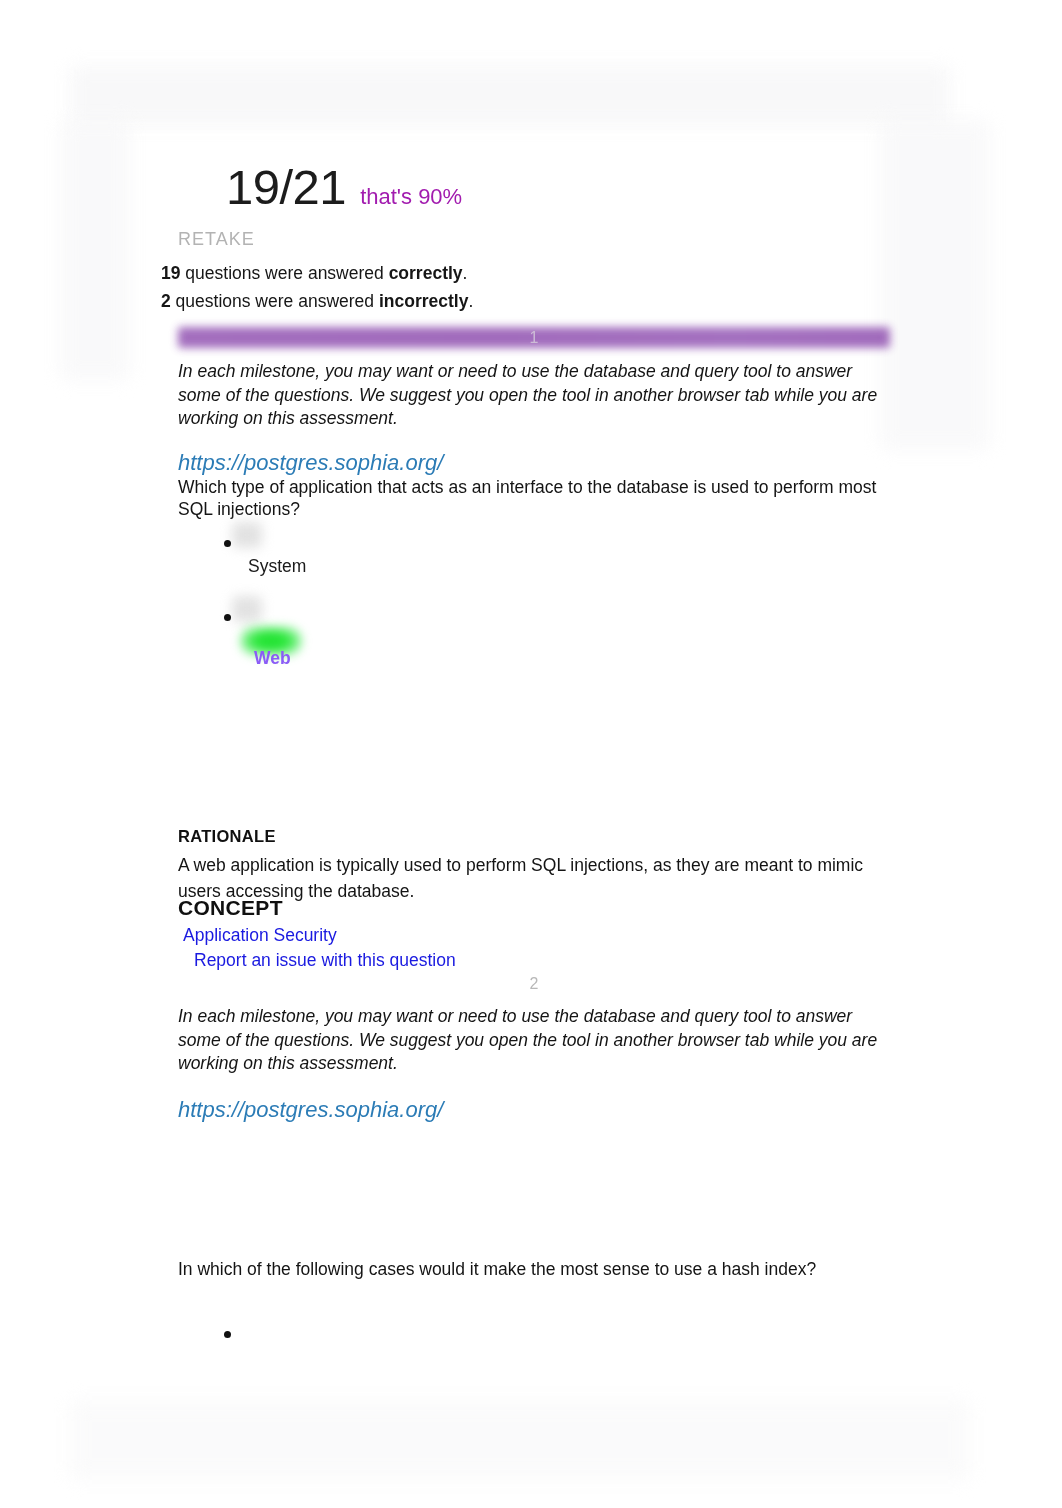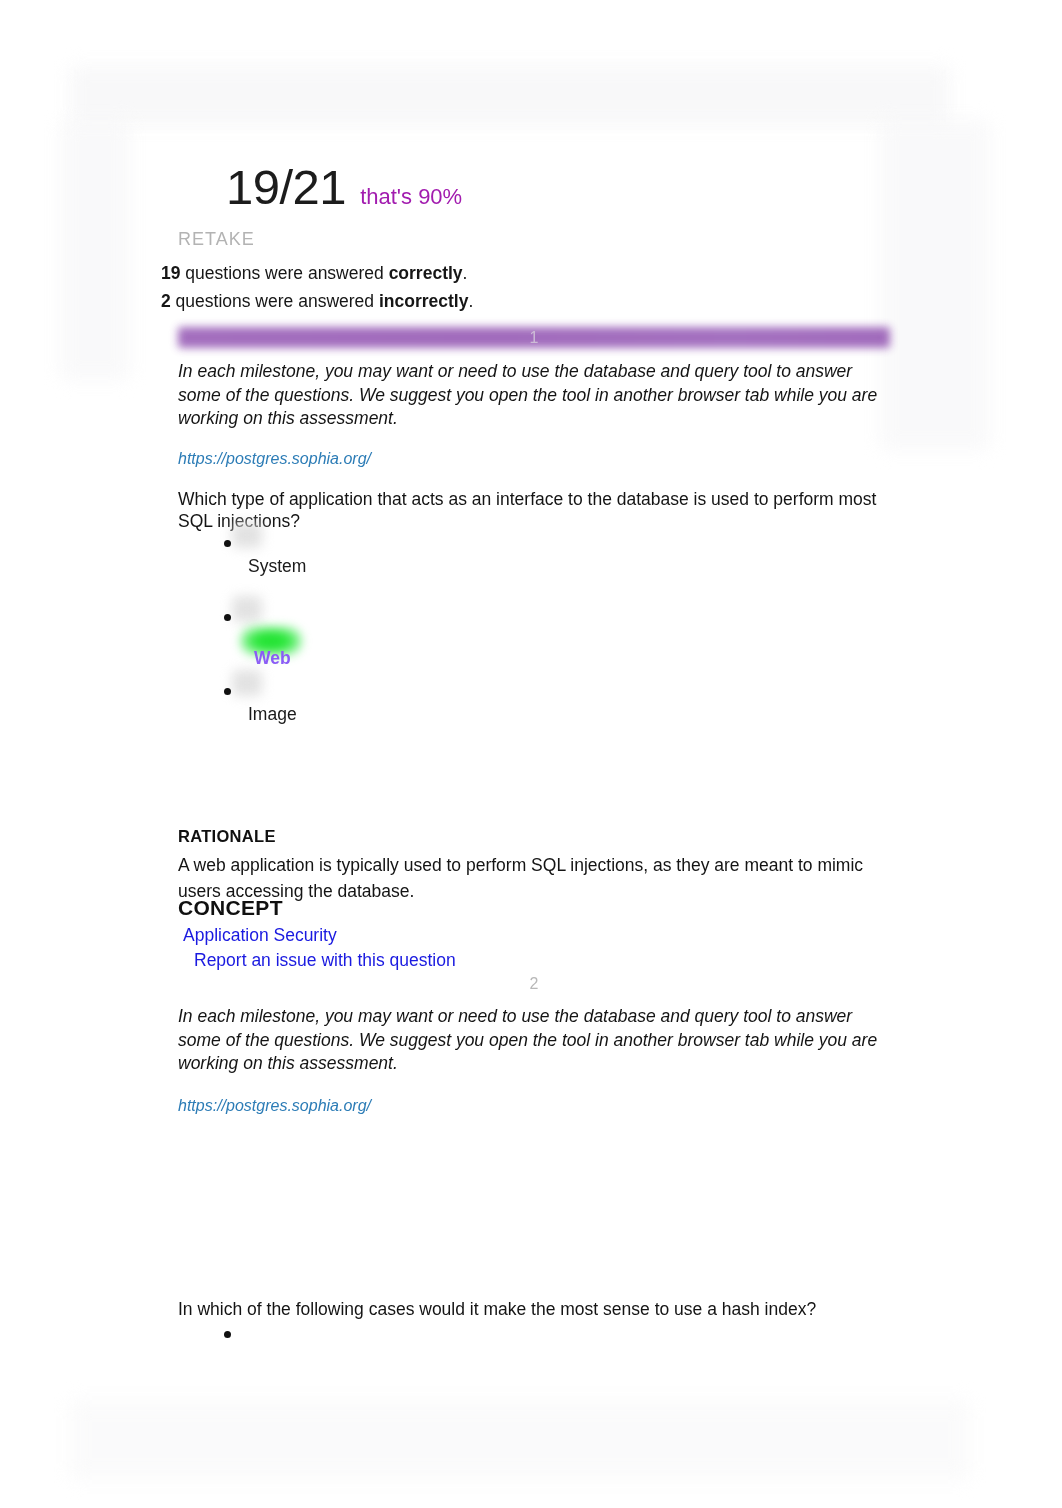--- a/index.html
+++ b/index.html
@@ -114,21 +114,21 @@
     width: 700px;
     font-style: italic;
     font-size: 17.5px;
     line-height: 23.5px;
     color: #141414;
   }
   .url-link {
     position: absolute;
     left: 178px;
     font-style: italic;
-    font-size: 16px;
+    font-size: 22px;
     color: #2c7cb6;
     text-decoration: none;
   }
   .question-text {
     position: absolute;
     left: 178px;
     width: 700px;
     font-size: 17.5px;
     line-height: 22px;
     color: #141414;
@@ -253,59 +253,54 @@
 
 <div class="qbanner-wrap">
   <div class="qbanner-bar"></div>
   <div class="qbanner-num">1</div>
 </div>
 
 <div class="milestone" style="top:360px;">In each milestone, you may want or need to use the database and query tool to answer some of the questions. We suggest you open the tool in another browser tab while you are working on this assessment.</div>
 
 <a class="url-link" style="top:450px;" href="#">https://postgres.sophia.org/</a>
 
-<div class="question-text" style="top:488px;">Which type of application that acts as an interface to the database is used to perform most SQL injections?</div>
+<div class="question-text" style="top:476px;">Which type of application that acts as an interface to the database is used to perform most SQL injections?</div>
 
 <ul class="options" style="top:534px;">
   <li class="option">
     <span class="option-ghost"></span>
     <span class="option-bullet"></span>
     <span class="option-label">System</span>
   </li>
   <li class="option">
     <span class="option-ghost"></span>
     <span class="option-bullet"></span>
     <span class="option-highlight"></span>
     <span class="option-label correct">Web</span>
   </li>
-  <li class="option">
-    <span class="option-ghost"></span>
-    <span class="option-bullet"></span>
-    <span class="option-label">Image</span>
-  </li>
 </ul>
 
 <div class="rationale-head" style="top:827px;">RATIONALE</div>
 
 <div class="rationale-body" style="top:852px;">A web application is typically used to perform SQL injections, as they are meant to mimic users accessing the database.</div>
 
 <div class="concept-head" style="top:901px;">
   <span>CONCEPT</span>
 </div>
 
 <a class="concept-link" style="left:183px; top:925px;" href="#">Application Security</a>
 
 <a class="report-link" style="left:194px; top:950px;" href="#">Report an issue with this question</a>
 
 <div class="qnum-plain" style="top:975px;">2</div>
 
 <div class="milestone" style="top:1005px;">In each milestone, you may want or need to use the database and query tool to answer some of the questions. We suggest you open the tool in another browser tab while you are working on this assessment.</div>
 
 <a class="url-link" style="top:1097px;" href="#">https://postgres.sophia.org/</a>
 
-<div class="question-text" style="top:1258px;margin-top:40px;">In which of the following cases would it make the most sense to use a hash index?</div>
+<div class="question-text" style="top:1258px;">In which of the following cases would it make the most sense to use a hash index?</div>
 
 <ul class="options" style="top:1325px;">
   <li class="option">
     <span class="option-bullet"></span>
     <span class="option-label"></span>
   </li>
 </ul>
 
 </body></html>

